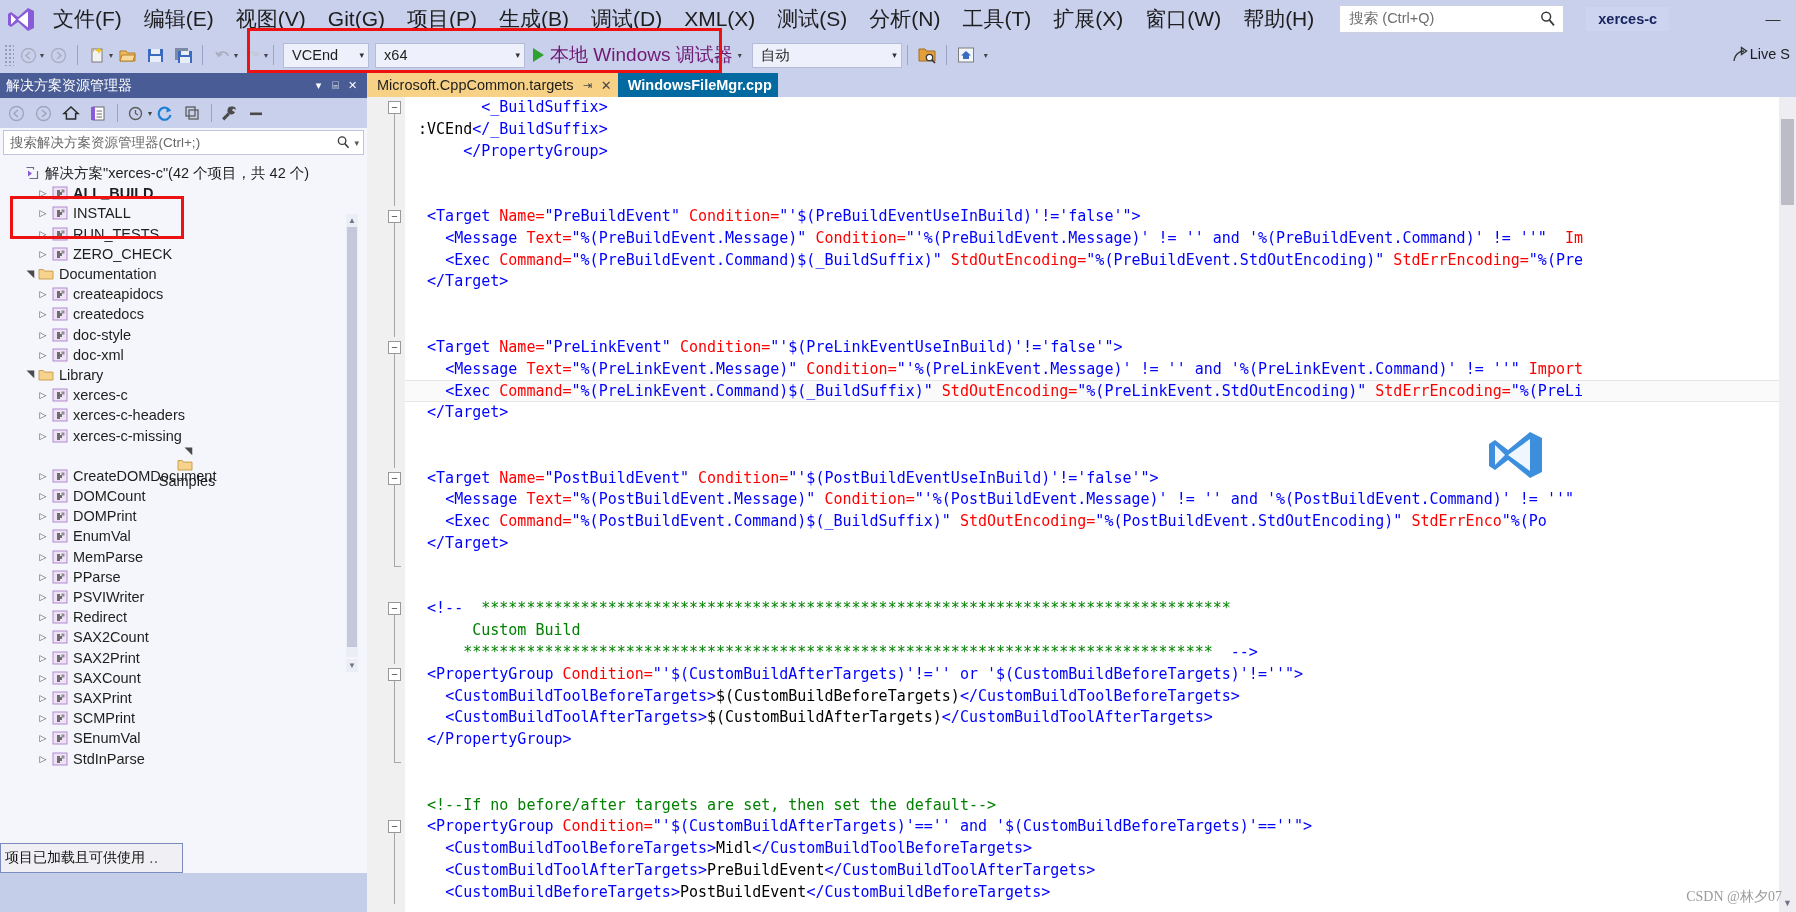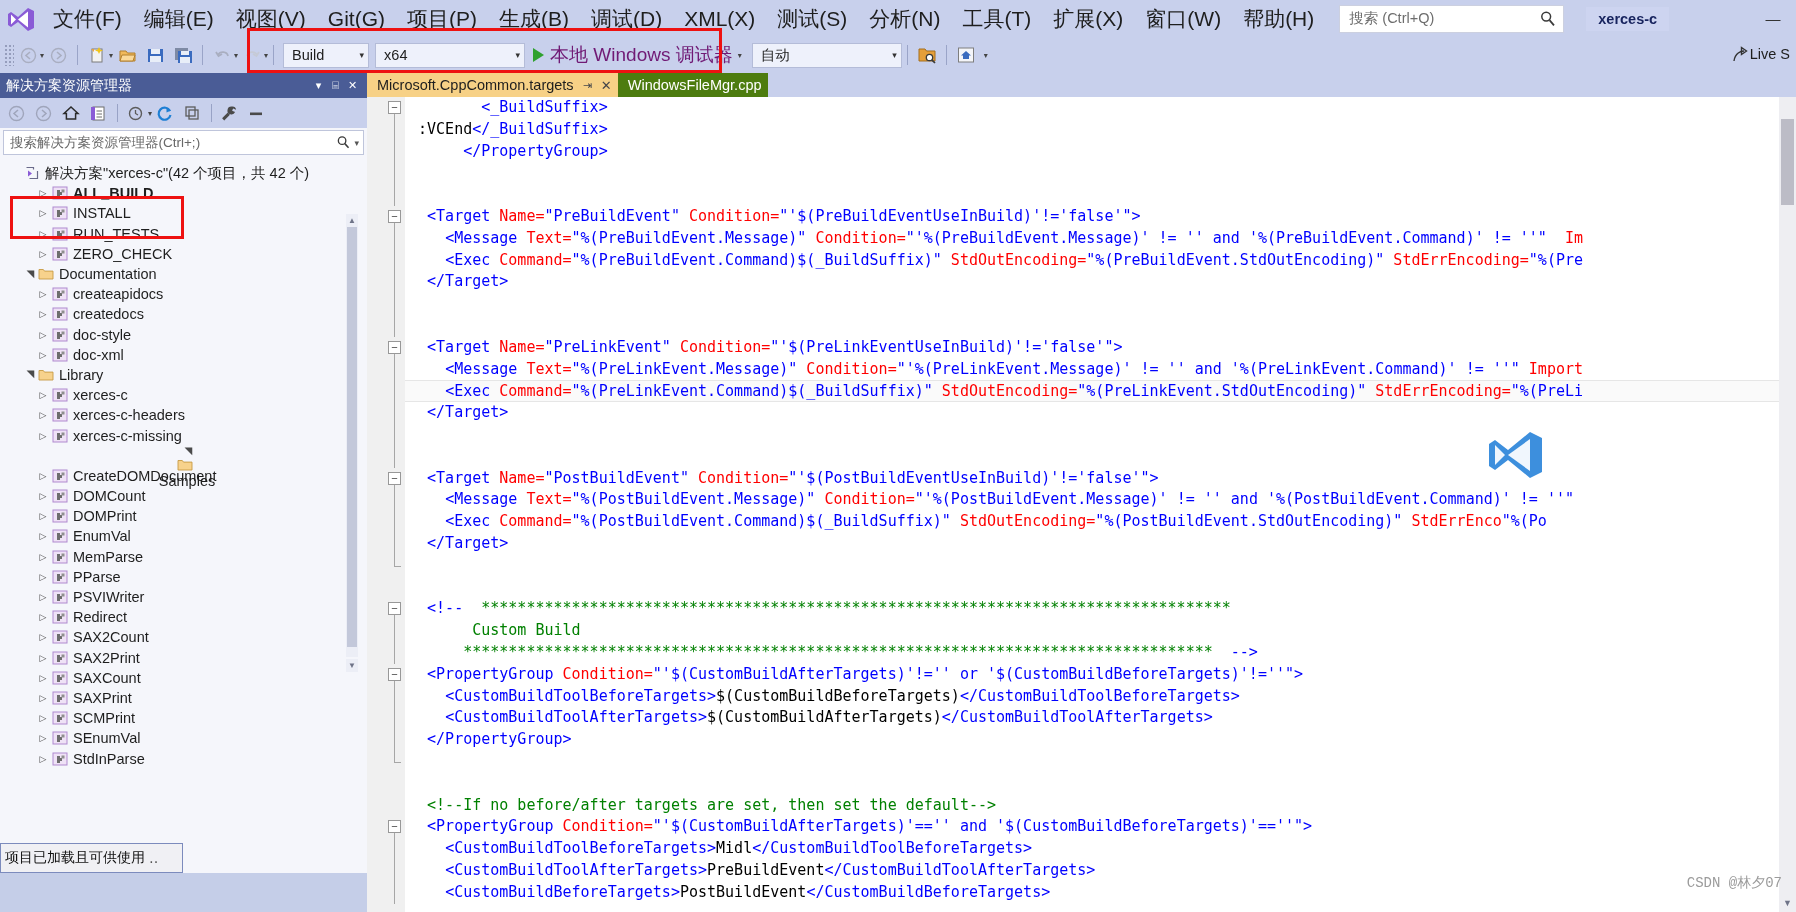--- a/index.html
+++ b/index.html
@@ -97,21 +97,21 @@
     position:absolute; left:0; bottom:0; width:183px; height:30px; background:#f0f0f4;
     border:1px solid #7c8bbd; display:flex; align-items:center; padding-left:4px;
     font-size:14px; color:#111; white-space:nowrap; overflow:hidden; z-index:40;
   }
 
   
   .editor { position:absolute; left:367px; top:73px; right:0; bottom:0; background:#ffffff; }
   .tabstrip { height:24px; background:#c8d0ec; display:flex; align-items:stretch; }
   .tab { display:flex; align-items:center; padding:0 6px 0 10px; font-size:14.5px; white-space:nowrap; }
   .tab.active { background:#f7d186; color:#1e1e1e; }
-  .tab.inactive { background:#4d7c0f; color:#ffffff; }
+  .tab.inactive { background:#0369a1; color:#ffffff;font-weight:bold; }
   .tab .pin { margin-left:9px; font-size:11px; color:#45464a; }
   .tab .x { margin-left:9px; font-size:13px; color:#45464a; }
   .codearea { position:absolute; left:0; top:24px; right:17px; bottom:0; background:#ffffff; overflow:hidden; }
   .gutter-left { position:absolute; left:0; top:0; width:8px; bottom:0; background:#f0f0f0; }
   .ind-margin { position:absolute; left:8px; top:0; width:30px; bottom:0; background:#f0f0f0; }
   .code {
     position:absolute; left:38px; top:0; right:0; bottom:0;
     font-family:"DejaVu Sans Mono","Liberation Mono",monospace;
     font-size:15px; line-height:21.8px; white-space:pre; overflow:hidden;
   }
@@ -129,22 +129,22 @@
   .foldline { position:absolute; left:19px; width:1px; background:#a6a6a6; }
   .foldend { position:absolute; left:19px; width:7px; height:1px; background:#a6a6a6; }
 
   
   .ed-vscroll { position:absolute; right:0; top:24px; width:17px; bottom:0; background:#eeeef2; }
   .ed-vscroll .thumb { position:absolute; left:2px; top:22px; width:13px; height:86px; background:#bcbcc6; }
   .ed-arrow { position:absolute; right:1px; width:15px; height:17px; color:#6f7488; font-size:9px; text-align:center; line-height:17px; }
 
   .vs-badge { position:absolute; left:1484px; top:422px; width:66px; height:66px; z-index:30; }
   .watermark {
-    position:absolute; right:14px; bottom:20px; font-size:14px; color:#9b9b9b;
-    font-family:Liberation Mono, monospace; z-index:45;text-align:right;
+    position:absolute; right:14px; bottom:6px; font-size:14px; color:#9b9b9b;
+    font-family:Liberation Serif, serif; z-index:45;text-align:right;
   }
 </style>
 </head>
 <body>
 
 <div id="app">
 
   <div class="menubar">
     <div class="vslogo">
       <svg width="30" height="30" viewBox="0 0 30 30">
@@ -244,21 +244,21 @@
     <div class="tb-btn">
       <svg width="19" height="19" viewBox="0 0 19 19">
           <path d="M14 9 C12 5, 5 5, 4 10" fill="none" stroke="#c6cad6" stroke-width="1.8"></path>
           <path d="M16 6 L13.5 10 L10 8" fill="none" stroke="#c6cad6" stroke-width="1.8"></path>
         </svg>
     </div>
     <div class="tb-caret">▾</div>
     <div class="tb-sep"></div>
 
     <div class="combo" style="width:86px; margin-left:4px;">
-      <span class="lbl">Build</span>
+      <span class="lbl">VCEnd</span>
       <span class="arw">▾</span>
     </div>
     <div class="combo" style="width:150px; margin-left:6px;">
       <span class="lbl">x64</span>
       <span class="arw">▾</span>
     </div>
 
     <div class="play-tri"></div>
     <div class="tb-text">本地 Windows 调试器</div>
     <div class="tb-caret" style="margin-left:5px">▾</div>

